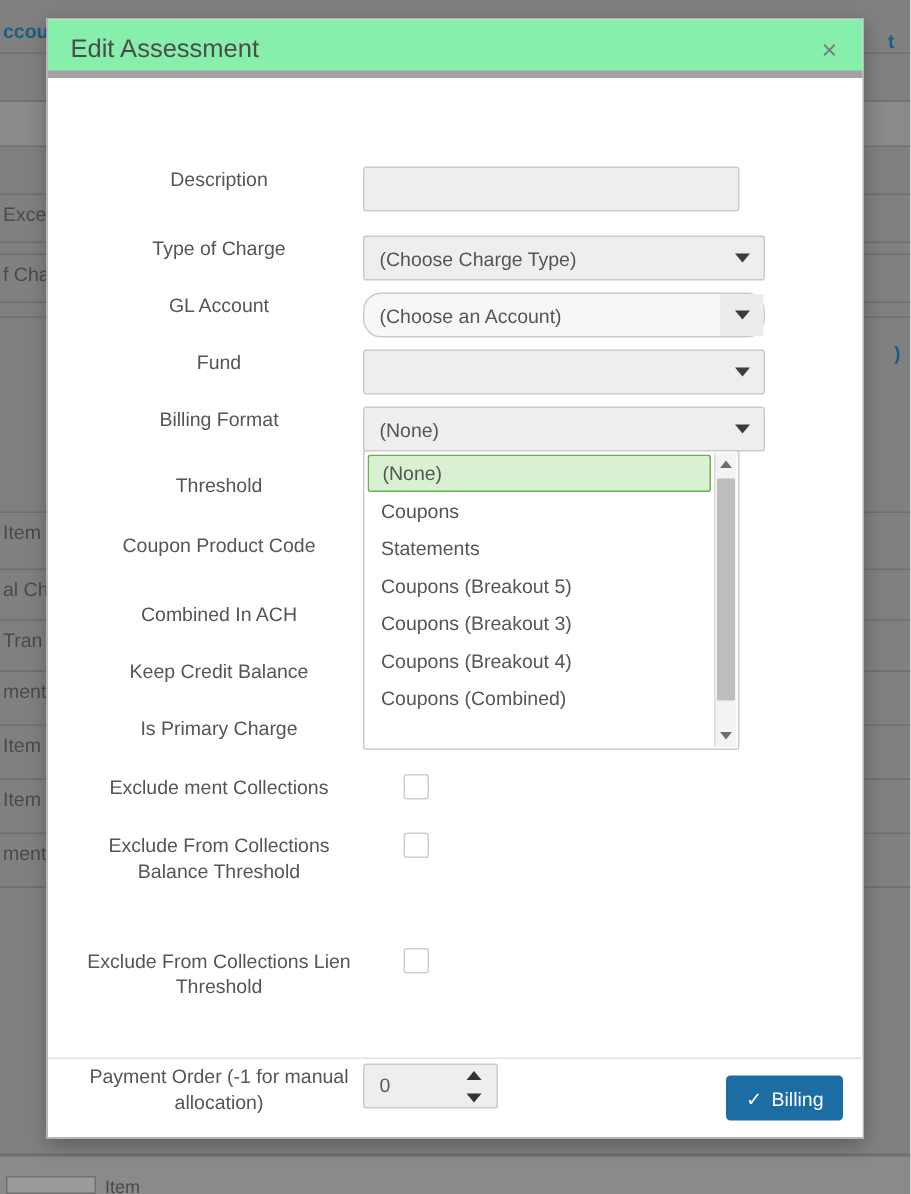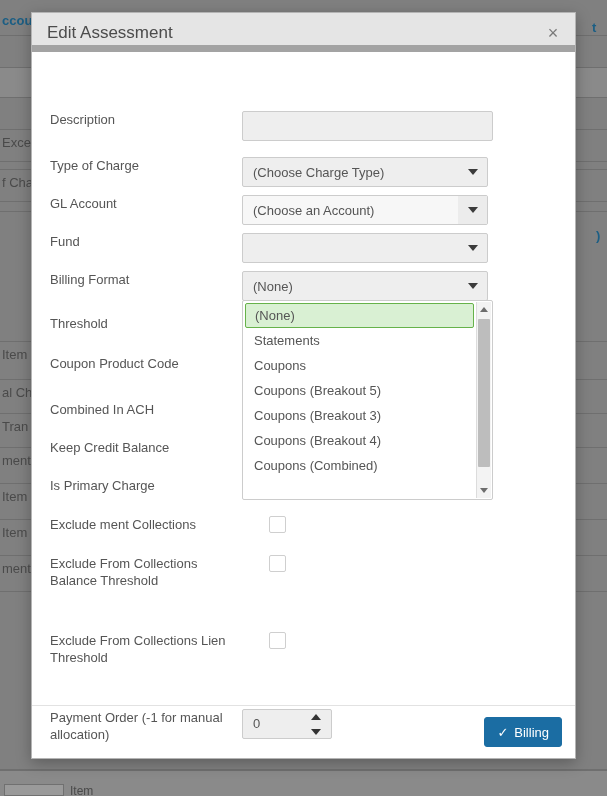--- a/index.html
+++ b/index.html
@@ -78,22 +78,22 @@
     border: 1px solid #b4b4b4;
     box-sizing: border-box;
     box-shadow: 0 4px 14px rgba(0,0,0,0.28);
     display: flex;
     flex-direction: column;
   }
   #modal-header {
     position: relative;
     height: 39px;
     flex: 0 0 39px;
-    background: #e5e5e5;
-    border-bottom: 7px solid #a3a3a3;
+    background: #86efac;
+    border-bottom: 5px solid #a3a3a3;
     box-sizing: border-box;
   }
   #modal-title {
     position: absolute;
     left: 15px;
     top: 10px;
     font-size: 17px;
     color: #4c4c4c;
   }
   #modal-close {
@@ -122,21 +122,21 @@
   
   .form-row {
     position: absolute;
     left: 0;
     width: 100%;
   }
   .f-label {
     position: absolute;
     left: 18px;
     width: 192px;
-    text-align: left;
+    text-align: center;
     font-size: 13px;
     color: #555;
     line-height: 17px;
   }
   .f-control {
     position: absolute;
     left: 210px;
   }
 
   .txt-input {
@@ -147,29 +147,29 @@
     background: #eeeeee;
     border-radius: 2px;
     padding: 0 8px;
     font-size: 13px;
     color: #555;
     font-family: "Liberation Sans", sans-serif;
   }
 
   .sel-box {
     position: relative;
-    width: 246px;
+    width: 268px;
     height: 30px;
     box-sizing: border-box;
     border: 1px solid #cccccc;
     background: #eeeeee;
     border-radius: 2px;
     cursor: pointer;
   }
-  .sel-box.split { background: #f7f7f7; }
+  .sel-box.split { background: #f7f7f7; border-radius: 12px; }
   .sel-box .sel-text {
     position: absolute;
     left: 10px;
     top: 6px;
     font-size: 13px;
     color: #555;
     line-height: 17px;
   }
   .sel-box .sel-arrow {
     position: absolute;
@@ -499,22 +499,22 @@
                 <i class="sp-down"></i>
               </span>
             </div>
           </div>
         </div>
       </div>
 
     <div id="dropdown" style="top: 248px;">
       <div id="dd-list">
           <div class="dd-item selected">(None)</div>
+          <div class="dd-item">Coupons</div>
           <div class="dd-item">Statements</div>
-          <div class="dd-item">Coupons</div>
           <div class="dd-item">Coupons (Breakout 5)</div>
           <div class="dd-item">Coupons (Breakout 3)</div>
           <div class="dd-item">Coupons (Breakout 4)</div>
           <div class="dd-item">Coupons (Combined)</div>
         </div>
       <div id="dd-scrollbar">
         <div class="dd-sb-btn up">
             <i class="sb-caret-up"></i>
           </div>
         <div id="dd-thumb"></div>

